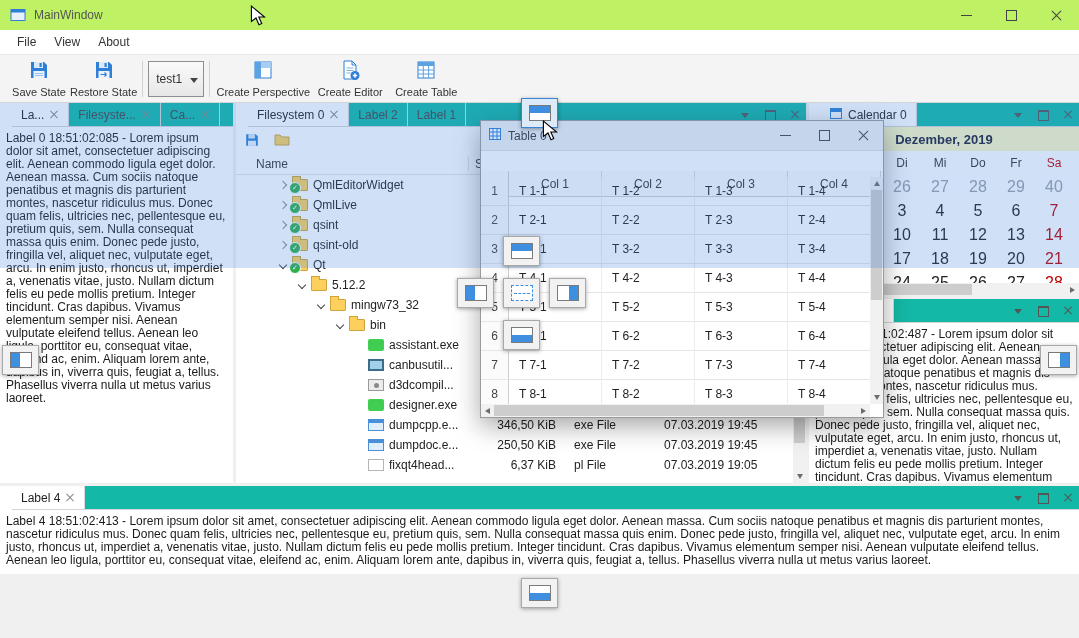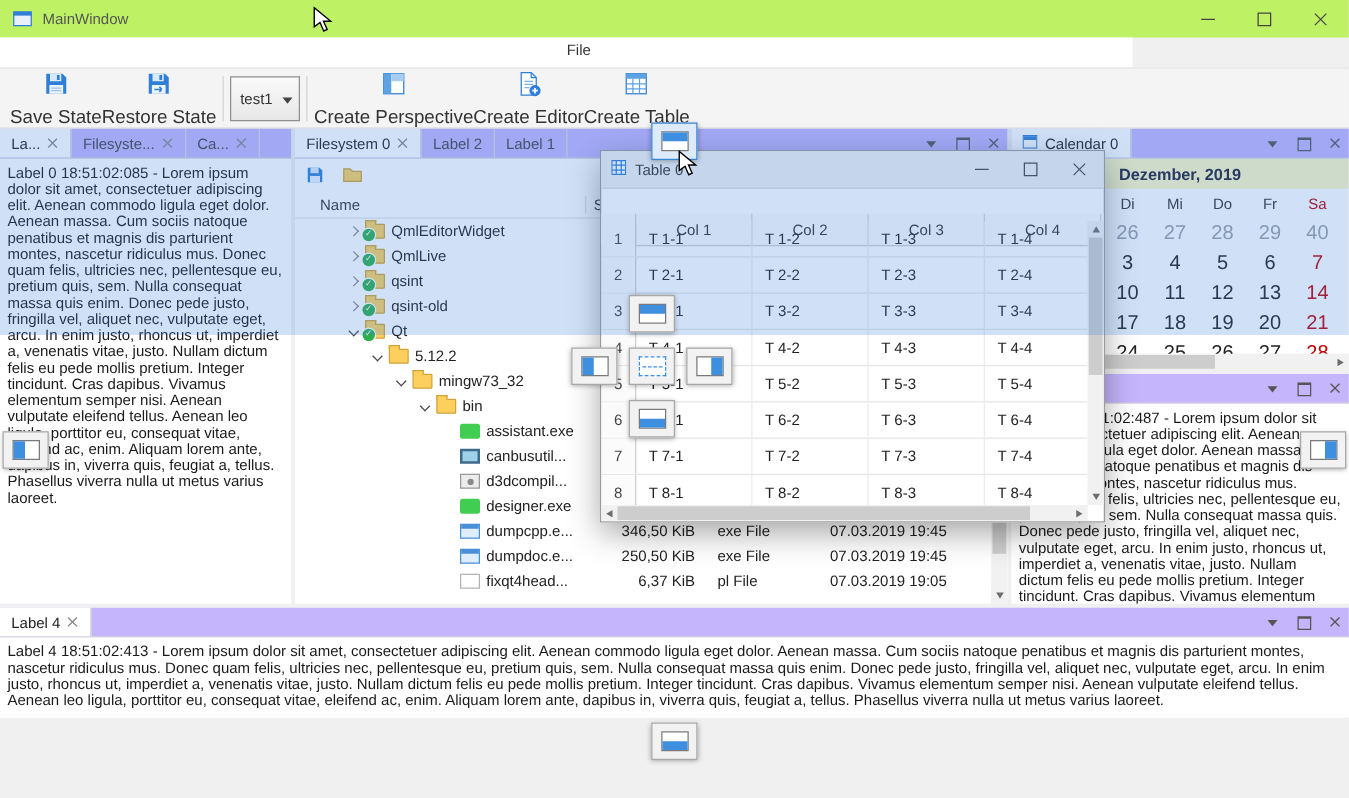--- a/index.html
+++ b/index.html
@@ -13,39 +13,39 @@
   .titlebar .ttl { margin-left:8px; font-size:12px; color:#555; }
   .appico { margin-left:10px; display:flex; }
   .wincontrols { position:absolute; right:0; top:0; height:30px; display:flex; }
   .wc { width:45px; height:30px; display:flex; align-items:center; justify-content:center; position:relative; }
   .wc-min::before { content:""; width:11px; height:1px; background:#444; }
   .wc-max::before { content:""; width:9px; height:9px; border:1px solid #444; }
   .wc-close::before,.wc-close::after { content:""; position:absolute; width:13px; height:1px; background:#444; }
   .wc-close::before { transform:rotate(45deg); } .wc-close::after { transform:rotate(-45deg); }
 
   
-  .menubar { position:absolute; left:0; top:30px; width:906px; height:24px; background:#fff;
-             display:flex; align-items:center; padding-left:20px;flex-direction:column; }
+  .menubar { position:absolute; left:0; top:30px; width:1079px; height:24px; background:#fff;
+             display:flex; align-items:center; padding-left:8px; }
   .menuitem { padding:3px 9px; font-size:12px; color:#333; }
 
   
   .toolbar { position:absolute; left:0; top:54px; width:1079px; height:49px; background:#f4f4f4;
              border-top:1px solid #e6e6e6; border-bottom:1px solid #d5d5d5;
              display:flex; align-items:center; padding-left:8px; }
   .tbtn { display:flex; flex-direction:column; align-items:center; justify-content:center;
-          min-width:62px; height:44px; gap:3px; font-size:15px; color:#333; }
+          min-width:62px; height:44px; gap:3px; font-size:11px; color:#333; }
   .tsep { width:1px; height:36px; background:#d2d2d2; margin:0 5px; }
   .combo { width:56px; height:36px; border:1px solid #8f8f8f; background:linear-gradient(#fafafa,#e7e7e7);
            display:flex; align-items:center; padding-left:7px; font-size:12px; position:relative; }
   .combo .carrow { position:absolute; right:5px; top:16px; width:0; height:0;
                    border-left:4px solid transparent; border-right:4px solid transparent; border-top:5px solid #444; }
 
   
   .dock { position:absolute; background:#fff; }
-  .tabbar { height:24px; background:#c4b5fd; border-bottom:1px solid #d5d5d5; display:flex; position:relative; }
+  .tabbar { height:24px; background:#14b8a6; border-bottom:1px solid #d5d5d5; display:flex; position:relative;margin-left:12px; }
   .tab { display:flex; align-items:center; gap:6px; padding:0 9px; font-size:12px; color:#444;
          border-right:1px solid #d9d9d9; white-space:nowrap; }
   .tab.active { background:#ffffff; color:#222; }
   .tclose { position:relative; width:9px; height:9px; }
   .tclose::before,.tclose::after { content:""; position:absolute; left:-1px; top:4px; width:10px; height:1px; background:#888; }
   .tclose::before { transform:rotate(45deg); } .tclose::after { transform:rotate(-45deg); }
   .dockbtns { position:absolute; right:4px; top:0; height:24px; display:flex; align-items:center; gap:11px; }
   .db { width:14px; height:14px; display:flex; align-items:center; justify-content:center; position:relative; }
   .db-menu::before { content:""; border-left:4px solid transparent; border-right:4px solid transparent; border-top:5px solid #555; }
   .db-float::before { content:""; width:9px; height:8px; border:1px solid #555; border-top-width:2px; }

